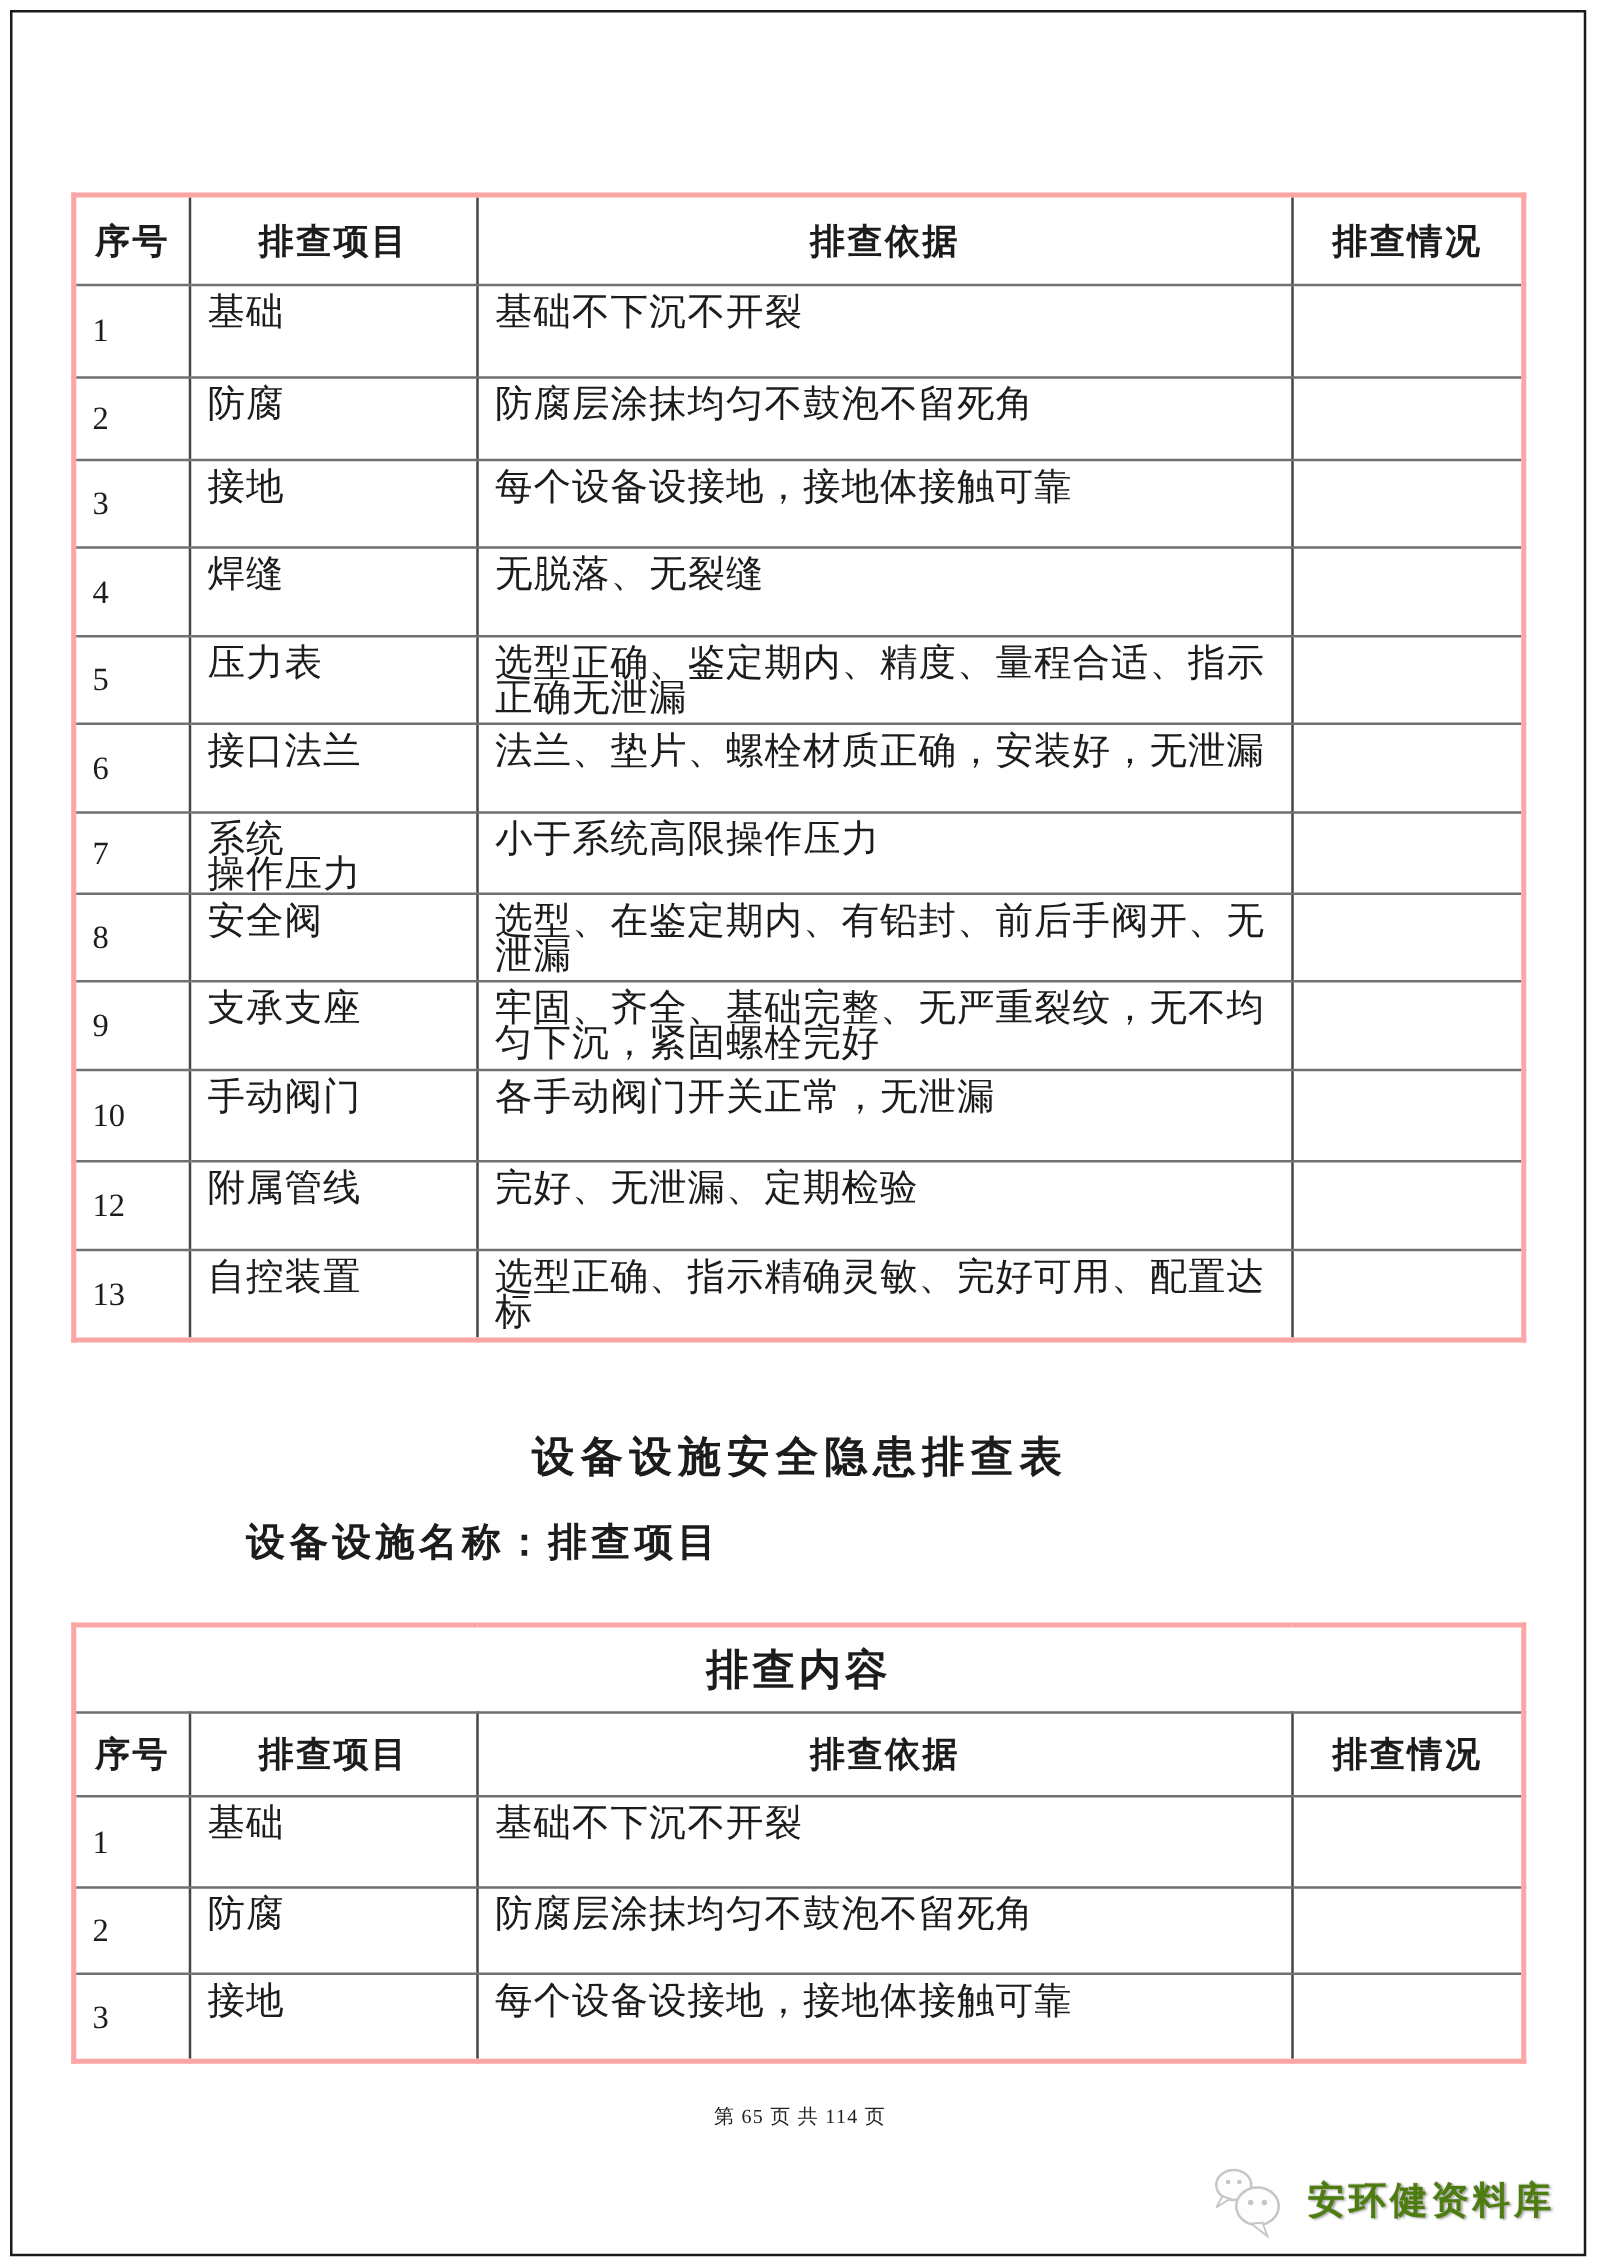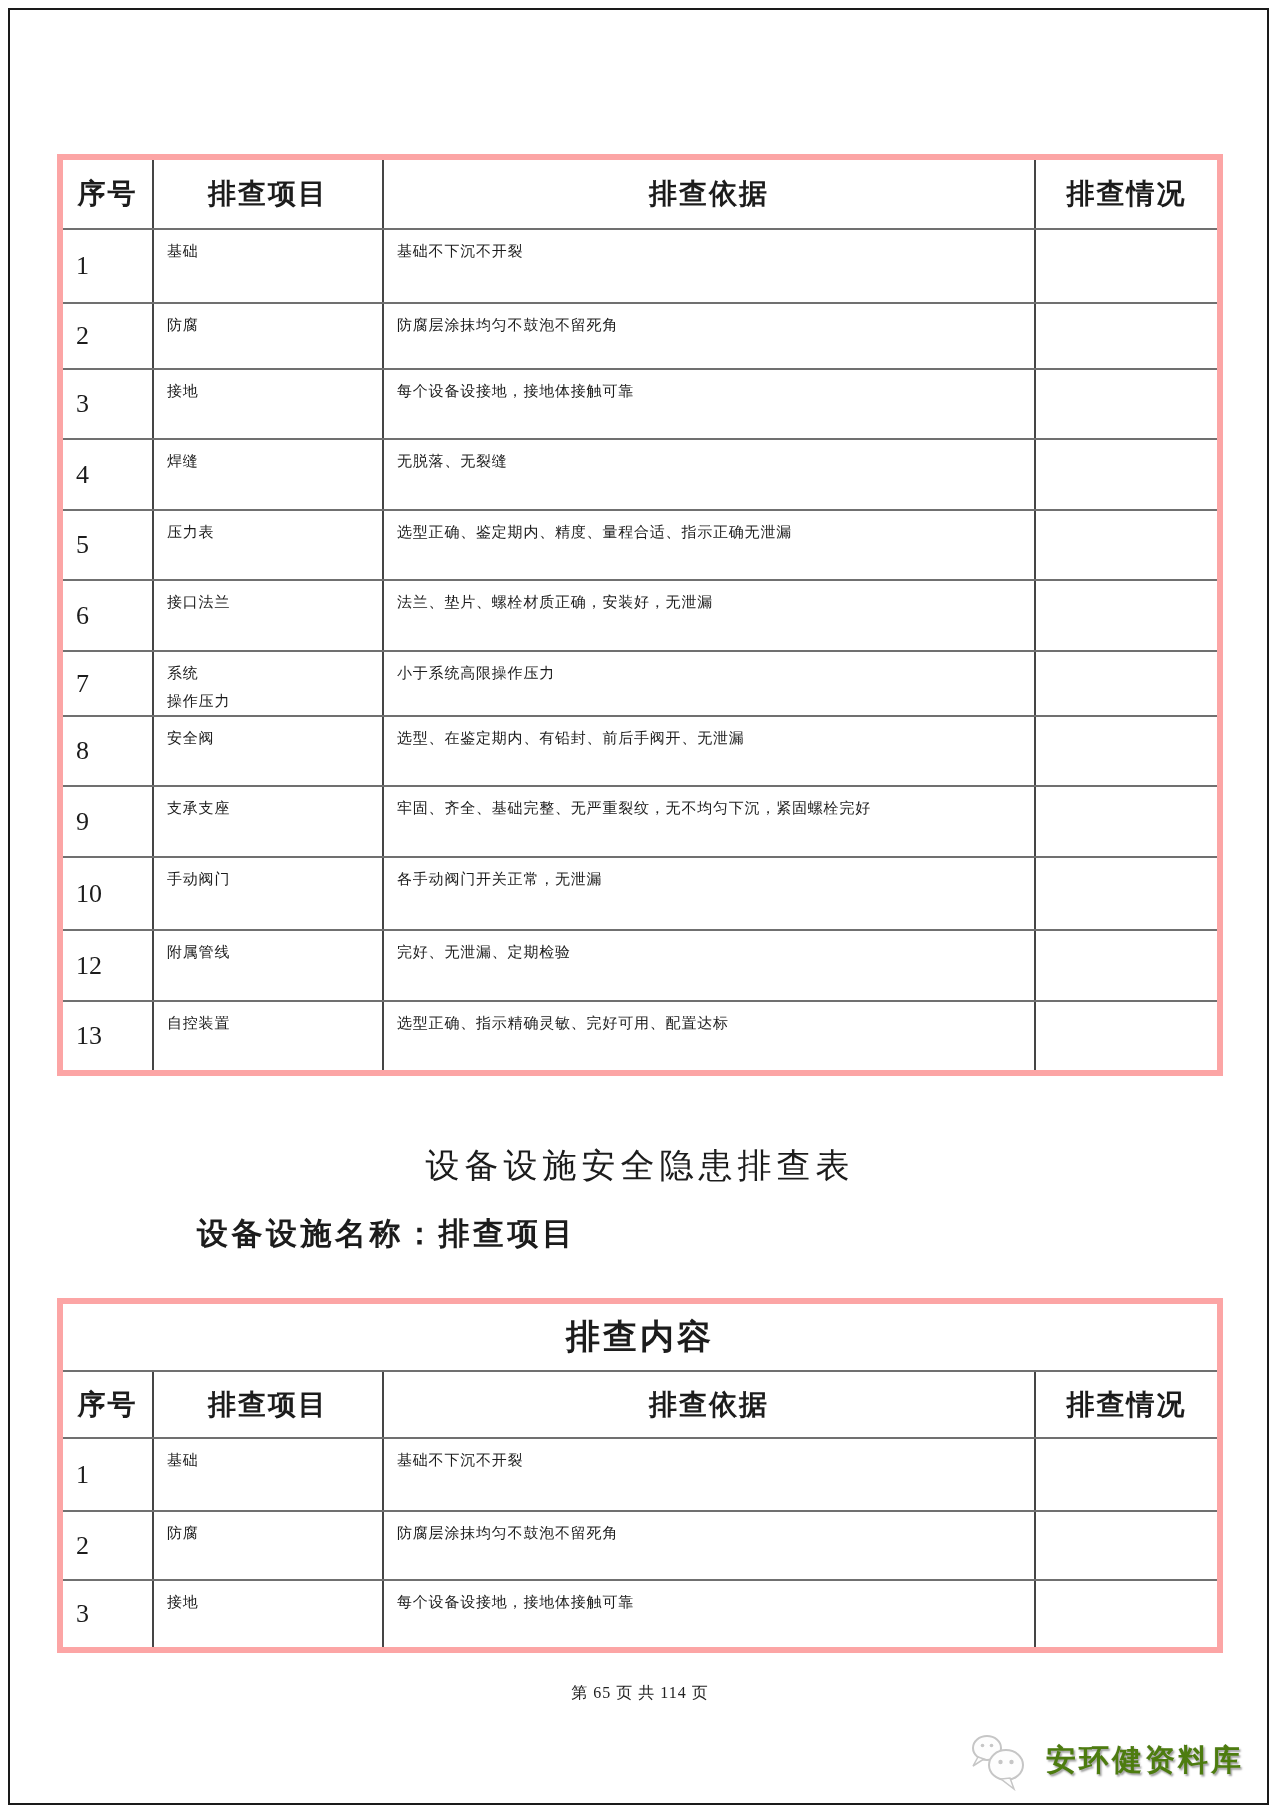--- a/index.html
+++ b/index.html
@@ -10,21 +10,21 @@
   }
   .page-border{
     position:absolute;left:8px;top:8px;right:11px;bottom:5px;
     border:2px solid #1a1a1a;pointer-events:none;
   }
 
   
   table.sheet{
     position:absolute;left:57px;width:1160px;
     border-collapse:collapse;table-layout:fixed;
-    border:6px solid #fca5a5;
+    border:4px solid #fca5a5;
   }
   table.t1{top:154px;}
   table.t2{top:1268px;margin-top:30px;}
   .sheet col.c-no{width:93px;}
   .sheet col.c-item{width:230px;}
   .sheet col.c-basis{width:652px;}
   .sheet col.c-status{width:185px;}
   .sheet th,.sheet td{
     border-top:2px solid #707070;border-bottom:2px solid #707070;
     border-left:2px solid #454545;border-right:2px solid #454545;
@@ -32,21 +32,21 @@
   }
   .sheet th{
     font-size:28px;font-weight:bold;letter-spacing:2px;
     text-align:center;vertical-align:middle;
   }
   td.no{
     font-size:26px;vertical-align:middle;text-align:left;
     padding-left:13px;
   }
   td.item,td.basis{
-    font-size:15px;letter-spacing:0.8px;line-height:28px;
+    font-size:30px;letter-spacing:0.8px;line-height:28px;
     vertical-align:top;text-align:left;
     padding:7px 8px 0 13px;
     white-space:pre-line;word-break:break-all;
   }
   td.status{vertical-align:middle;}
   td.banner{
     font-size:34px;font-weight:bold;letter-spacing:3px;
     text-align:center;vertical-align:middle;
   }
 
@@ -68,21 +68,21 @@
   
   .t2 tr.banner-row{height:70px;}
   .t2 tr.header-row{height:67px;}
   .t2 tbody tr:nth-child(1){height:73px;}
   .t2 tbody tr:nth-child(2){height:69px;}
   .t2 tbody tr:nth-child(3){height:70px;}
 
   
   .doc-title{
     position:absolute;top:1143px;left:0;width:1280px;
-    text-align:center;font-size:34px;font-weight:normal;letter-spacing:5px;
+    text-align:center;font-size:34px;font-weight:bold;letter-spacing:5px;
   }
   .equip-name{
     position:absolute;top:1213px;left:197px;
     font-size:31px;font-weight:bold;letter-spacing:3.5px;
   }
   .page-footer{
     position:absolute;top:1683px;left:0;width:1280px;
     text-align:center;font-size:16px;letter-spacing:1px;color:#222;
   }
 

